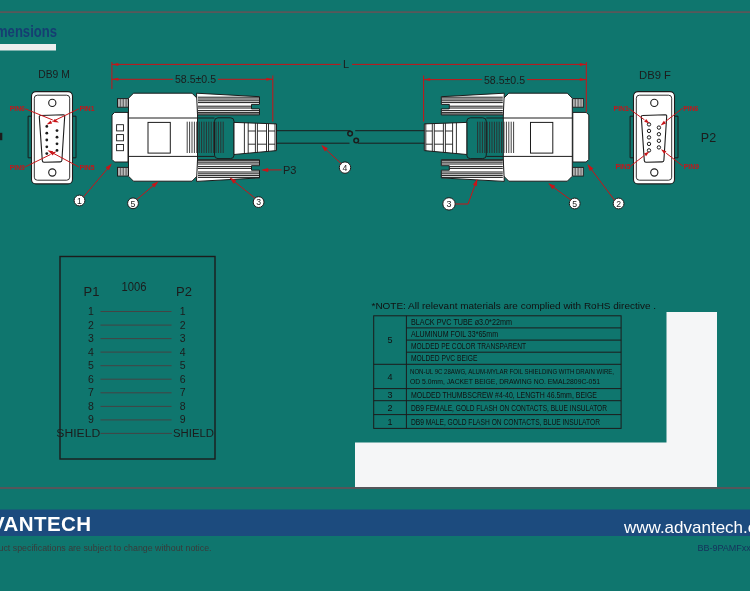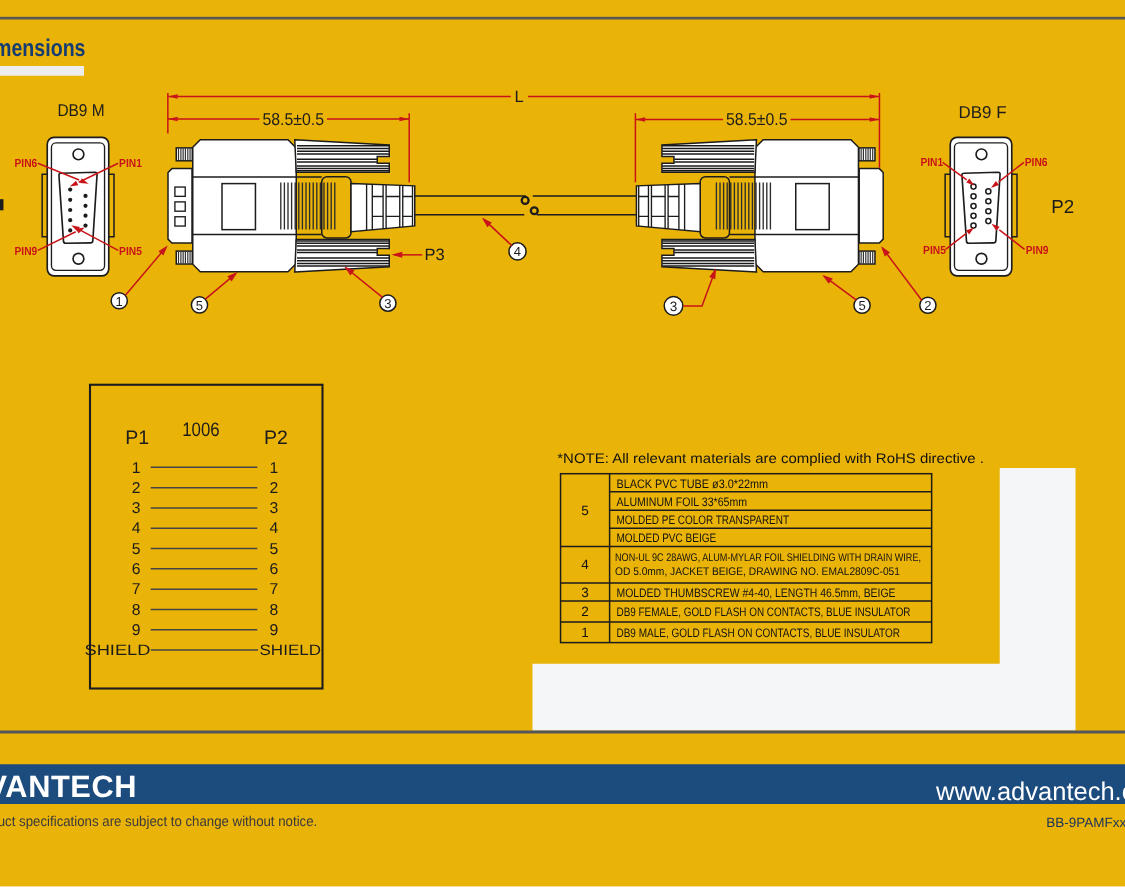--- a/index.html
+++ b/index.html
@@ -1,16 +1,16 @@
 <!DOCTYPE html>
 <html><head>
 <meta charset="utf-8">
 <style>
   html,body{margin:0;padding:0;background:#fff;}
-  #page{position:relative;width:750px;height:591px;overflow:hidden;background:#eab308;
+  #page{position:relative;width:750px;height:591px;overflow:hidden;background:#0f766e;
         font-family:"Liberation Sans", sans-serif;}
   svg{position:absolute;left:0;top:0;}
   text{font-family:"Liberation Sans", sans-serif;}
 </style>
 </head>
 <body>
 <div id="page">
 <svg width="750" height="591" viewBox="0 0 750 591">
 <defs></defs>
 

